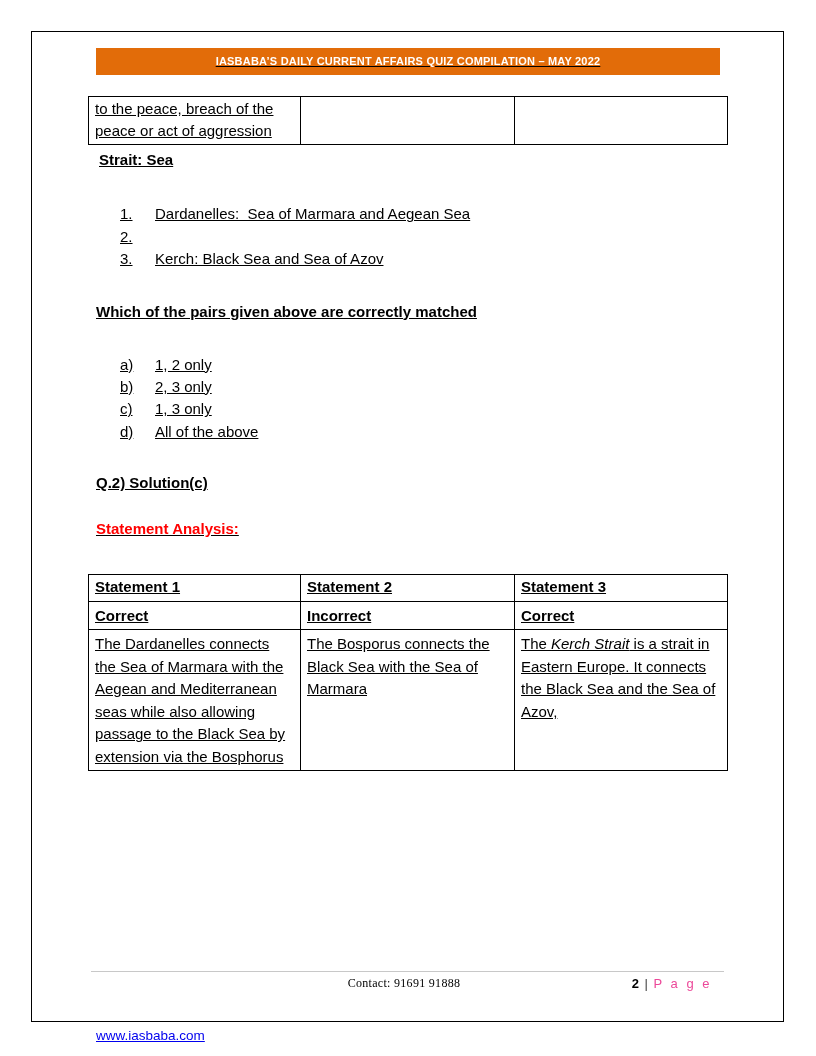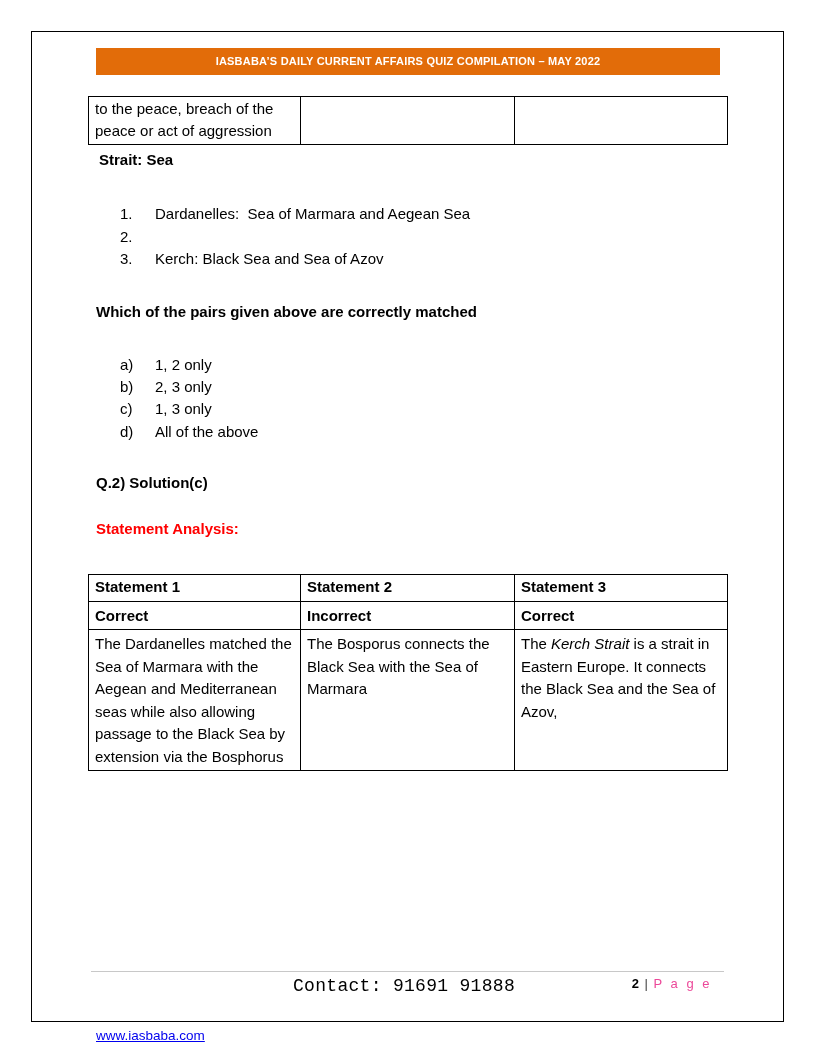--- a/index.html
+++ b/index.html
@@ -16,20 +16,21 @@
   .border-box {
     position: absolute;
     left: 31px; top: 31px;
     width: 753px; height: 991px;
     border: 1.5px solid #000000;
   }
   .content {
     position: absolute;
     left: 96px; top: 48px;
     width: 631px;
+    text-decoration: underline;
   }
   .banner {
     width: 624px;
     height: 27px;
     line-height: 27px;
     text-align: center;
     font-size: 11px;
     font-weight: bold;
     color: #ffffff;
     letter-spacing: 0.2px;
@@ -95,22 +96,22 @@
     position: absolute;
     left: 96px; top: 1028px;
     font-size: 13.5px;
     text-decoration: underline;
   }
   .footer-contact {
     position: absolute;
     left: 96px; top: 976px;
     width: 616px;
     text-align: center;
-    font-family: Liberation Mono, monospace;
-    font-size: 18px;
+    font-family: Liberation Serif, serif;
+    font-size: 12px;
     letter-spacing: 0.3px;
   }
   .footer-page {
     position: absolute;
     top: 976px;
     right: 104px;
     font-size: 13px;
   }
   .footer-page .num { font-weight: bold; color: #000000; }
   .footer-page .sep { color: #404040; padding: 0 2px; }
@@ -186,21 +187,21 @@
         <td class="col-a">Statement 1</td>
         <td class="col-b">Statement 2</td>
         <td class="col-c">Statement 3</td>
       </tr>
       <tr class="row-verdict">
         <td class="col-a">Correct</td>
         <td class="col-b">Incorrect</td>
         <td class="col-c">Correct</td>
       </tr>
       <tr class="row-detail">
-        <td class="col-a">The Dardanelles matched the Sea of Marmara with the Aegean and Mediterranean seas while also allowing passage to the Black Sea by extension via the Bosphorus</td>
+        <td class="col-a">The Dardanelles connects the Sea of Marmara with the Aegean and Mediterranean seas while also allowing passage to the Black Sea by extension via the Bosphorus</td>
         <td class="col-b">The Bosporus connects the Black Sea with the Sea of Marmara</td>
         <td class="col-c"><span>The </span><span class="italic">Kerch Strait</span><span> is a strait in Eastern Europe. It connects the Black Sea and the Sea of Azov,</span></td>
       </tr>
     </tbody>
       </table>
 
   </div>
 
   <div class="footer-divider"></div>
   <a class="footer-link" href="#" style="color:#0000EE;">www.iasbaba.com</a>

